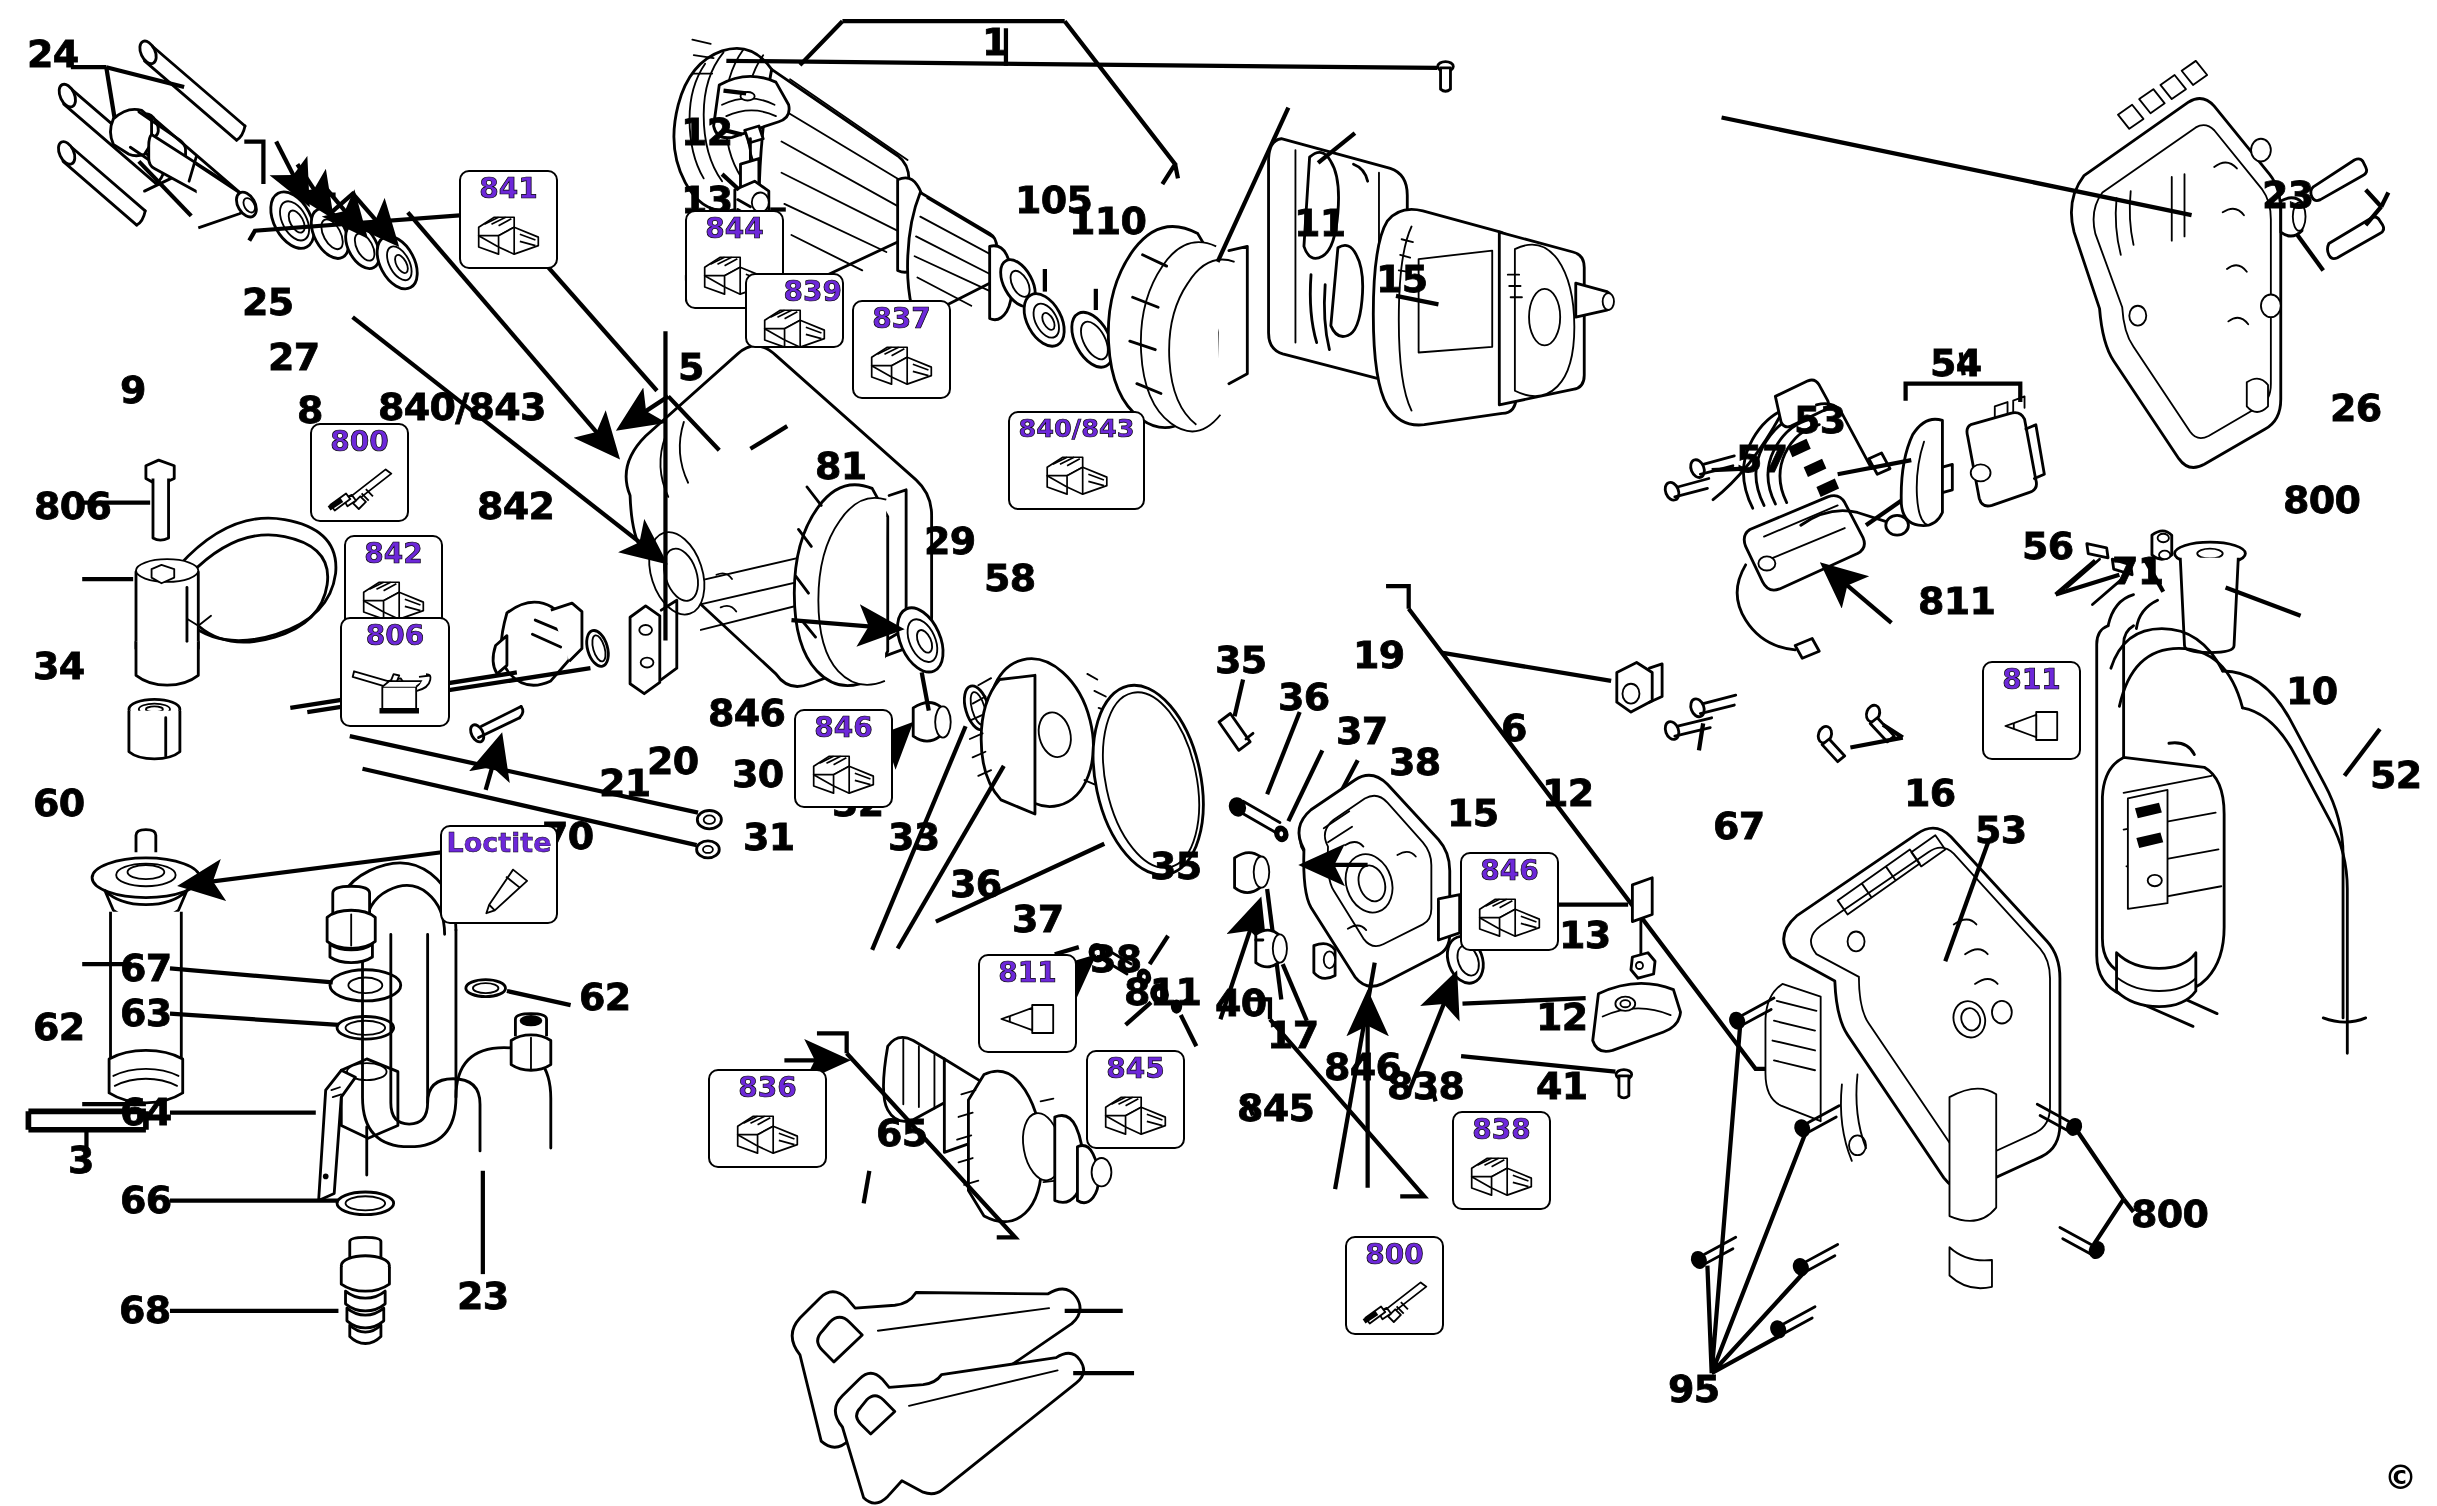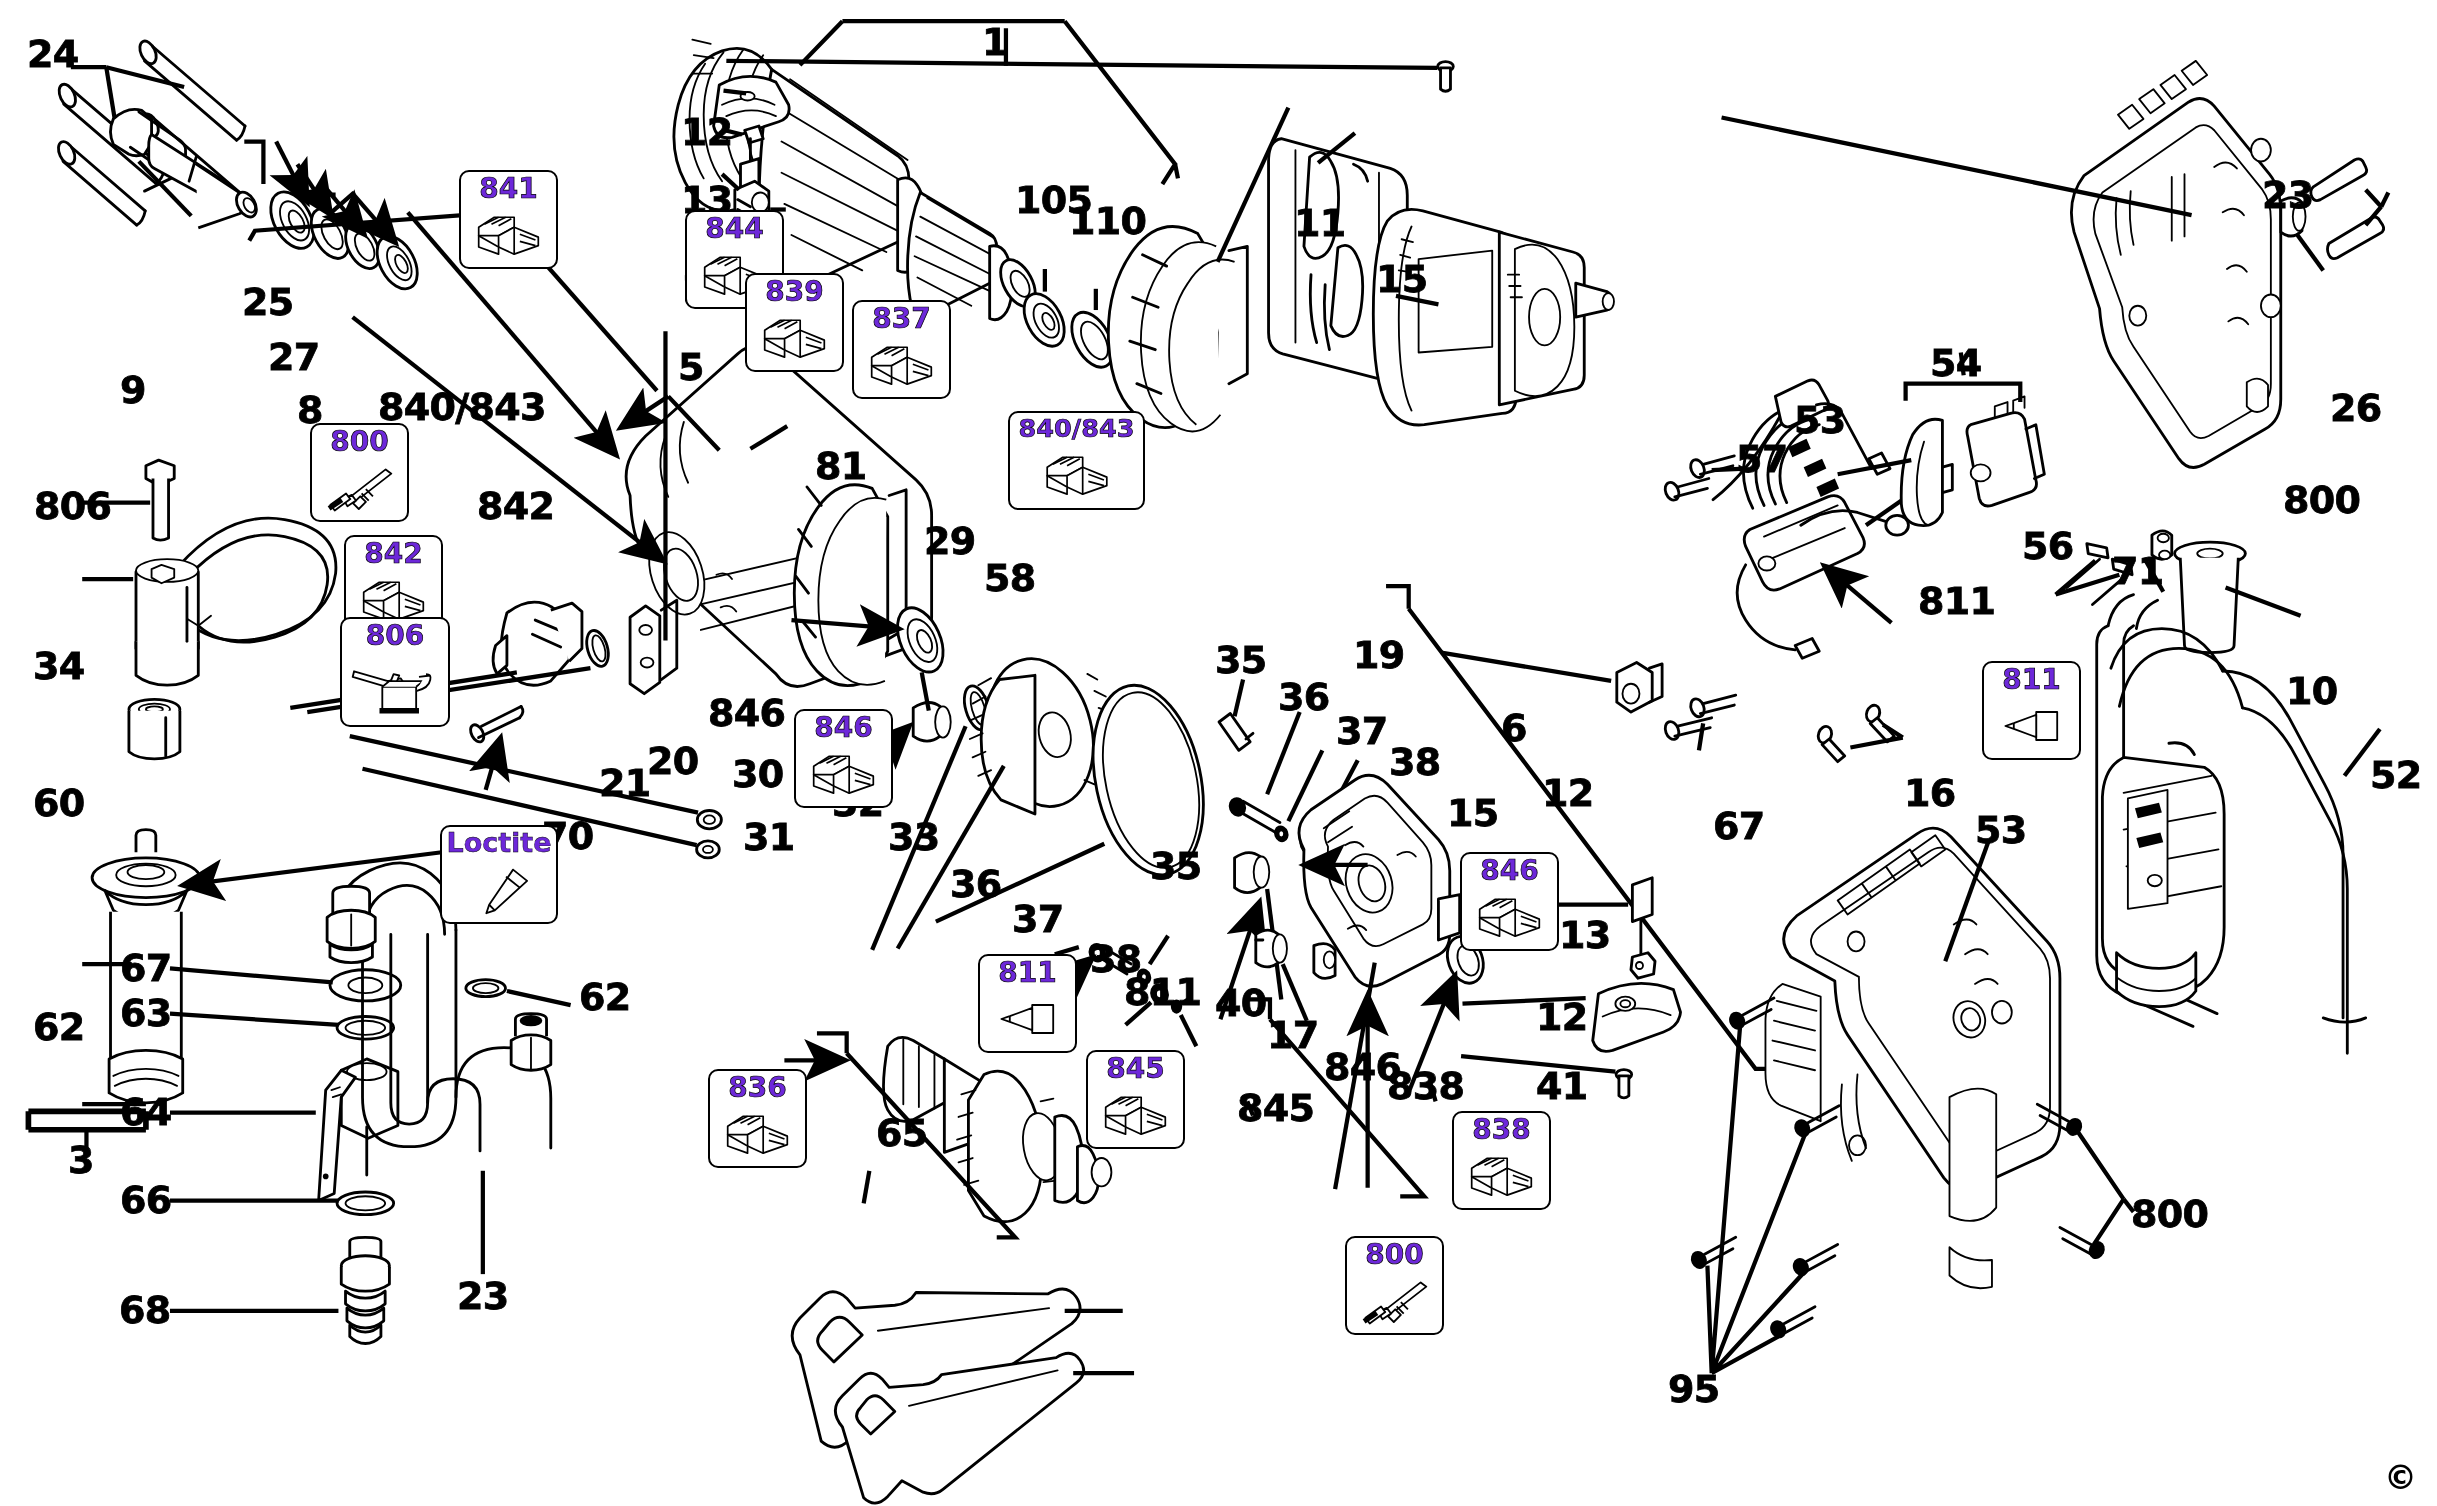--- a/index.html
+++ b/index.html
@@ -837,21 +837,21 @@
       <path d="M8 20 L30 6 L58 6 L58 20 L36 32 L8 32z"></path>
             <path d="M16 16 L36 6 M26 16 L46 6 M36 18 L54 8"></path>
       <path d="M36 32 L58 20 L92 34 L92 46 L58 58 L36 48z"></path>
             <path d="M58 20 L58 58 M66 30 L88 38 M66 40 L88 46"></path>
       <path d="M8 32 L8 48 L36 58 L36 48z"></path>
           </g>
         </svg>
     </div>
   </div>
 
-  <div class="box" style="left:745px;top:273px;width:99px;height:99px;">
+  <div class="box" style="left:745px;top:273px;width:99px;height:75px;align-items:flex-end;">
     <div class="bnum">839</div>
     <div class="bicon">
       <svg width="71" height="44" viewBox="0 0 100 62">
           <g fill="#fff" stroke="#000" stroke-width="2.4" stroke-linejoin="round">
       <path d="M8 20 L30 6 L58 6 L58 20 L36 32 L8 32z"></path>
             <path d="M16 16 L36 6 M26 16 L46 6 M36 18 L54 8"></path>
       <path d="M36 32 L58 20 L92 34 L92 46 L58 58 L36 48z"></path>
             <path d="M58 20 L58 58 M66 30 L88 38 M66 40 L88 46"></path>
       <path d="M8 32 L8 48 L36 58 L36 48z"></path>
           </g>
@@ -1030,21 +1030,21 @@
       <path d="M8 20 L30 6 L58 6 L58 20 L36 32 L8 32z"></path>
             <path d="M16 16 L36 6 M26 16 L46 6 M36 18 L54 8"></path>
       <path d="M36 32 L58 20 L92 34 L92 46 L58 58 L36 48z"></path>
             <path d="M58 20 L58 58 M66 30 L88 38 M66 40 L88 46"></path>
       <path d="M8 32 L8 48 L36 58 L36 48z"></path>
           </g>
         </svg>
     </div>
   </div>
 
-  <div class="box" style="left:708px;top:1069px;width:99px;height:99px;">
+  <div class="box" style="left:708px;top:1069px;width:119px;height:99px;">
     <div class="bnum">836</div>
     <div class="bicon">
       <svg width="71" height="44" viewBox="0 0 100 62">
           <g fill="#fff" stroke="#000" stroke-width="2.4" stroke-linejoin="round">
       <path d="M8 20 L30 6 L58 6 L58 20 L36 32 L8 32z"></path>
             <path d="M16 16 L36 6 M26 16 L46 6 M36 18 L54 8"></path>
       <path d="M36 32 L58 20 L92 34 L92 46 L58 58 L36 48z"></path>
             <path d="M58 20 L58 58 M66 30 L88 38 M66 40 L88 46"></path>
       <path d="M8 32 L8 48 L36 58 L36 48z"></path>
           </g>

